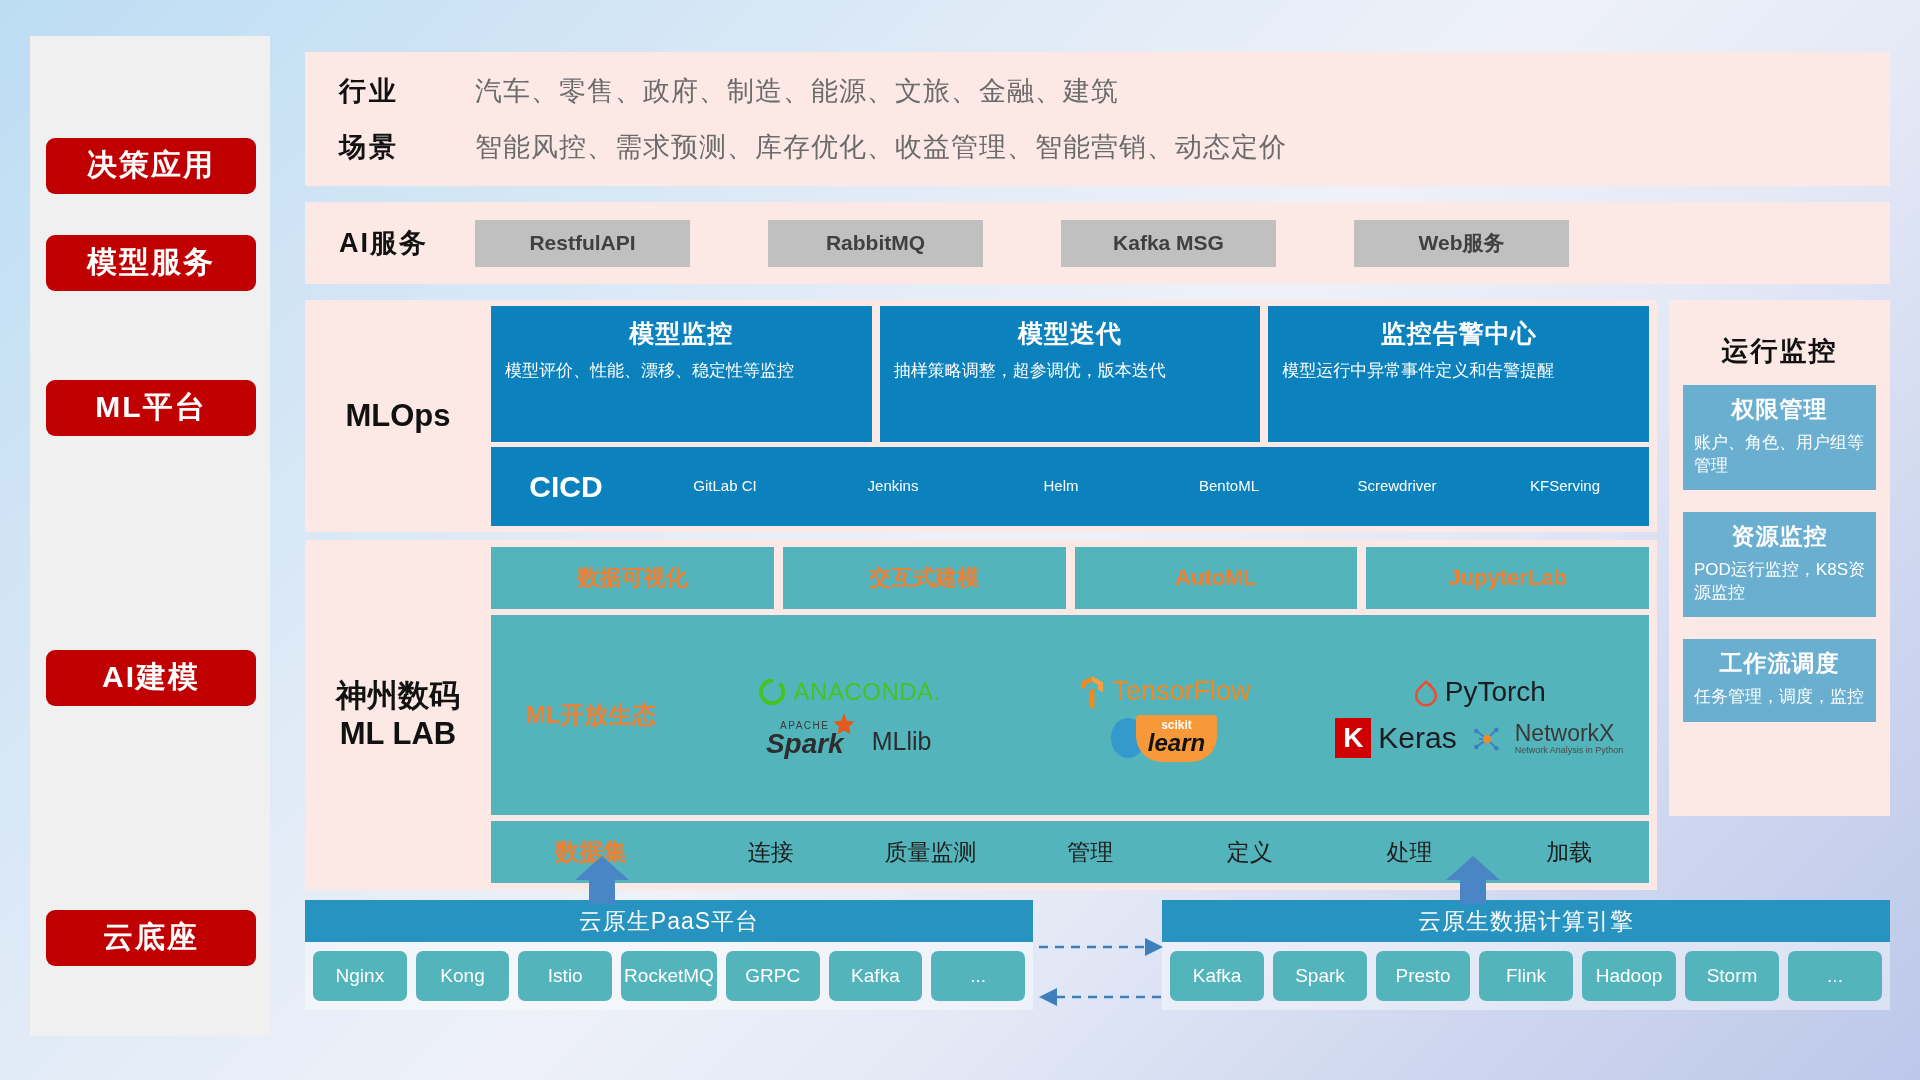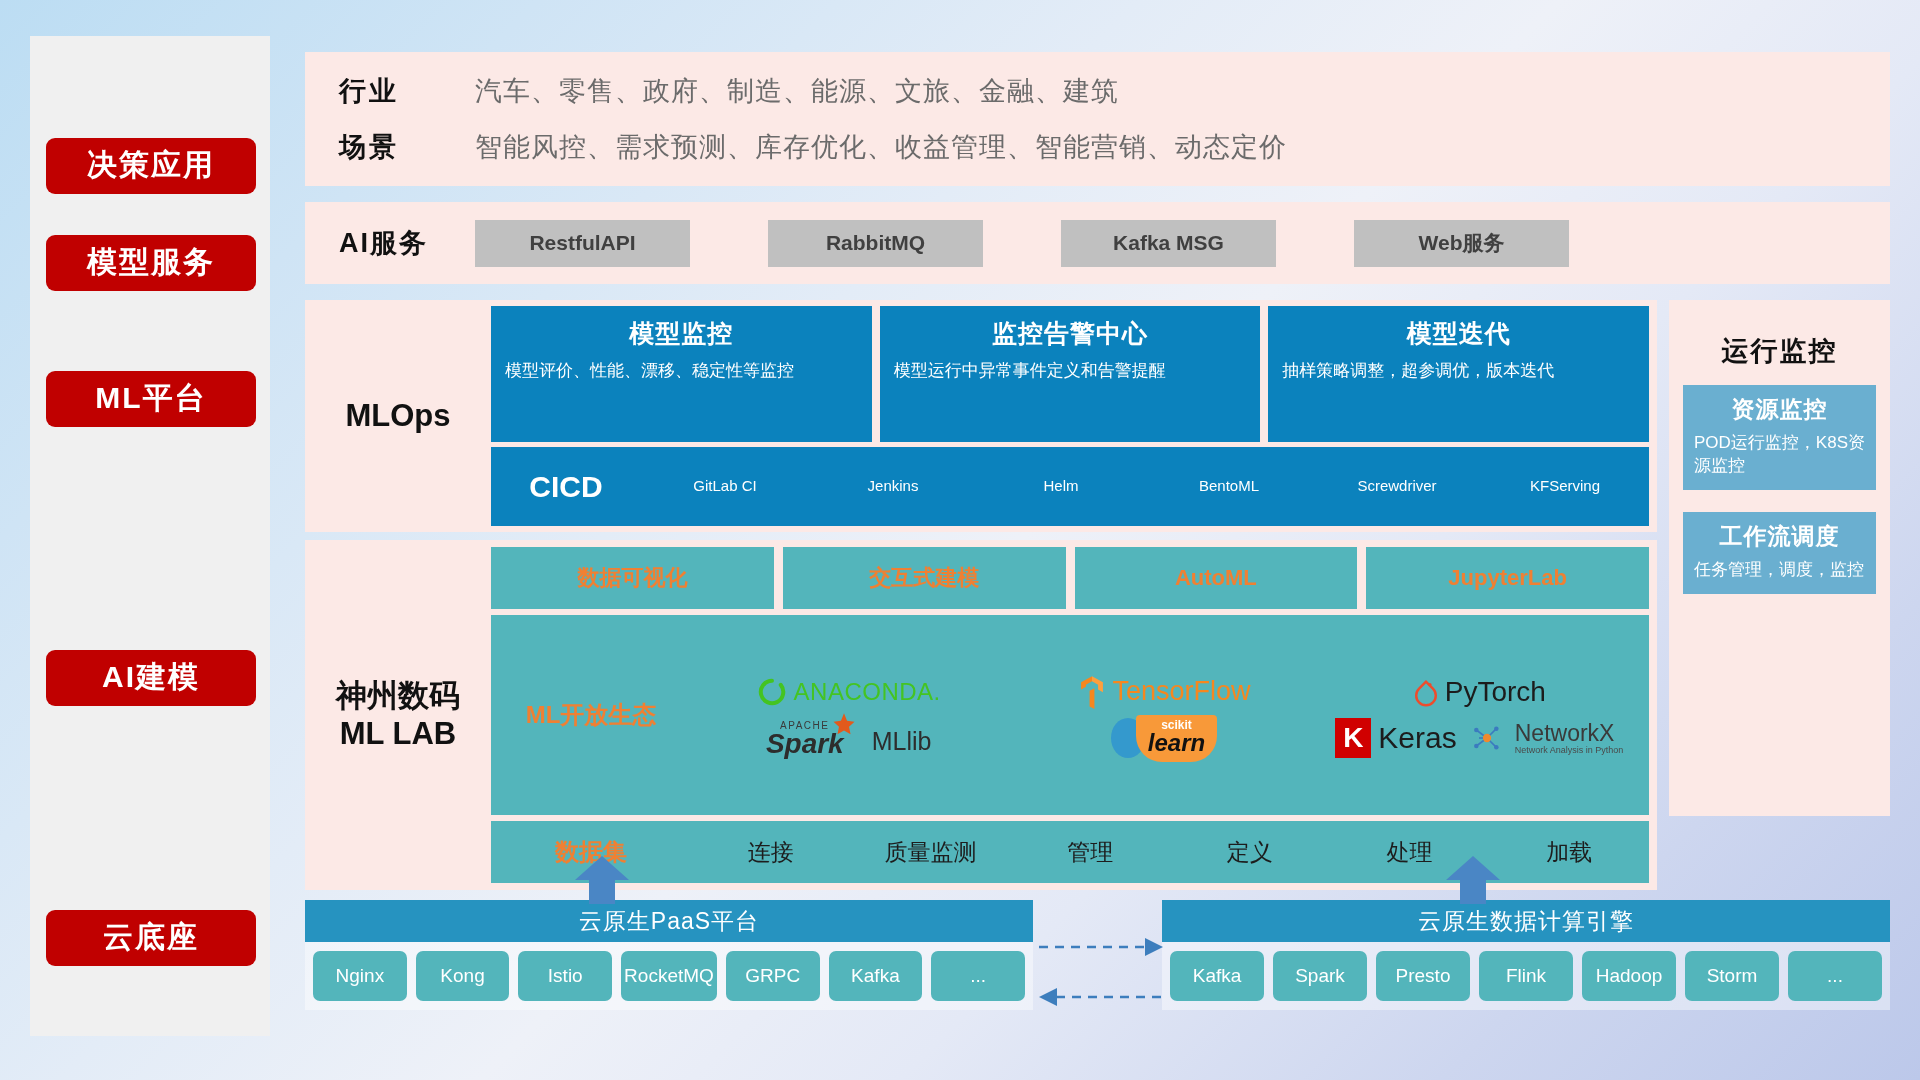--- a/index.html
+++ b/index.html
@@ -161,21 +161,21 @@
 </head>
 <body>
 
 <div id="left-rail">
   <div class="rail-slot" style="top:78px">
     <div class="rail-pill">决策应用</div>
   </div>
   <div class="rail-slot" style="top:175px">
     <div class="rail-pill">模型服务</div>
   </div>
-  <div class="rail-slot" style="top:311px">
+  <div class="rail-slot" style="top:320px">
     <div class="rail-pill">ML平台</div>
   </div>
   <div class="rail-slot" style="top:590px">
     <div class="rail-pill">AI建模</div>
   </div>
   <div class="rail-slot" style="top:850px">
     <div class="rail-pill">云底座</div>
   </div>
 </div>
 
@@ -206,26 +206,26 @@
 
   <div id="panel-mlops" class="panel">
     <div class="sec-key">MLOps</div>
     <div class="mlops-body">
       <div class="mlops-cards">
         <div class="mlops-card">
           <div class="mlops-card-title">模型监控</div>
           <div class="mlops-card-desc">模型评价、性能、漂移、稳定性等监控</div>
         </div>
         <div class="mlops-card">
+          <div class="mlops-card-title">模型迭代</div>
+          <div class="mlops-card-desc">抽样策略调整，超参调优，版本迭代</div>
+        </div>
+        <div class="mlops-card">
           <div class="mlops-card-title">监控告警中心</div>
           <div class="mlops-card-desc">模型运行中异常事件定义和告警提醒</div>
-        </div>
-        <div class="mlops-card">
-          <div class="mlops-card-title">模型迭代</div>
-          <div class="mlops-card-desc">抽样策略调整，超参调优，版本迭代</div>
         </div>
       </div>
       <div class="cicd-bar">
         <div class="cicd-title">CICD</div>
         <div class="cicd-items">
           <div class="cicd-item">GitLab CI</div>
           <div class="cicd-item">Jenkins</div>
           <div class="cicd-item">Helm</div>
           <div class="cicd-item">BentoML</div>
           <div class="cicd-item">Screwdriver</div>
@@ -299,21 +299,21 @@
             </div>
           </div>
 
           <div style="display:flex;align-items:center;gap:14px">
             <div style="display:flex;align-items:center;gap:7px">
               <div style="background:#d00000;width:36px;height:40px;display:flex;align-items:center;justify-content:center">
                 <span style="color:#fff;font-size:28px;font-weight:bold">K</span>
               </div>
               <span style="color:#1c1c1c;font-size:30px">Keras</span>
             </div>
-            <div style="display:flex;align-items:flex-start;gap:12px">
+            <div style="display:flex;align-items:flex-end;gap:12px">
               <svg width="32" height="32" viewBox="0 0 24 24">
                 <g stroke="#3b7bbf" stroke-width="1.2">
                   <line x1="12" y1="12" x2="4" y2="6"></line>
                     <line x1="12" y1="12" x2="4" y2="18"></line>
                   <line x1="12" y1="12" x2="19" y2="5"></line>
                     <line x1="12" y1="12" x2="19" y2="19"></line>
                   <line x1="12" y1="12" x2="6" y2="12"></line>
                 </g>
                 <circle cx="12" cy="12" r="3.1" fill="#f08a2e"></circle>
                 <circle cx="4" cy="6" r="1.7" fill="#3b7bbf"></circle>
@@ -342,20 +342,24 @@
           <div class="ds-item">处理</div>
           <div class="ds-item">加载</div>
         </div>
       </div>
     </div>
   </div>
 
   <div id="panel-monitor" class="panel">
     <div class="monitor-title">运行监控</div>
     <div class="monitor-card">
+      <div class="monitor-card-title">权限管理</div>
+      <div class="monitor-card-desc">账户、角色、用户组等管理</div>
+    </div>
+    <div class="monitor-card">
       <div class="monitor-card-title">资源监控</div>
       <div class="monitor-card-desc">POD运行监控，K8S资源监控</div>
     </div>
     <div class="monitor-card">
       <div class="monitor-card-title">工作流调度</div>
       <div class="monitor-card-desc">任务管理，调度，监控</div>
     </div>
   </div>
 </div>
 

